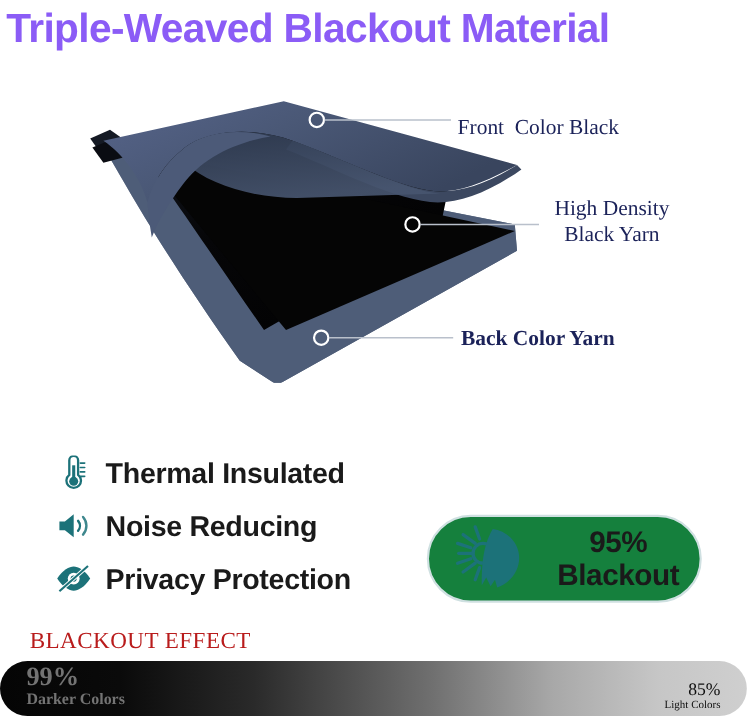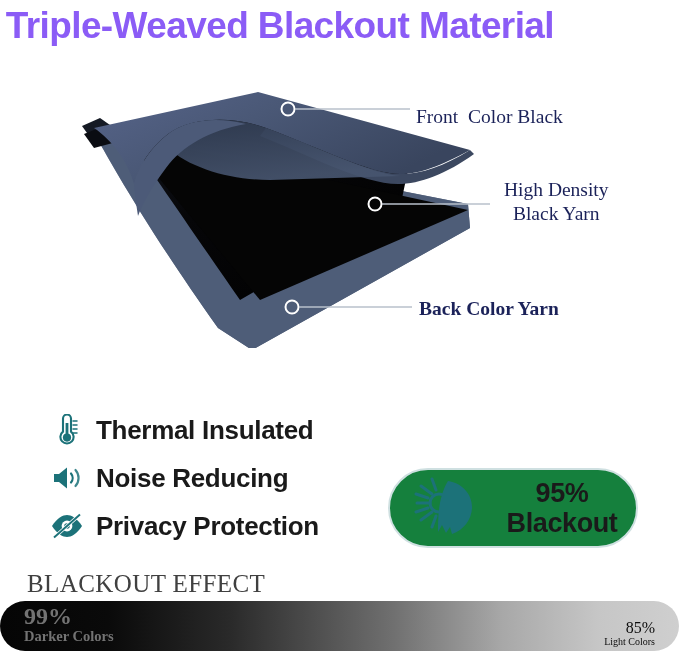--- a/index.html
+++ b/index.html
@@ -119,22 +119,22 @@
     flex: 1;
     letter-spacing: -0.4px;
   }
 
   
   #blackout-effect-heading {
     position: absolute;
     left: 27px;
     top: 570px;
     font-family: "Liberation Serif", serif;
-    font-size: 25px;
-    color: #404040;
+    font-size: 21px;
+    color: #b91c1c;
     letter-spacing: 0.4px;
     white-space: nowrap;
   }
   #gradient-bar {
     position: absolute;
     left: 0px;
     top: 601px;
     width: 679px;
     height: 50px;
     border-radius: 25px;

